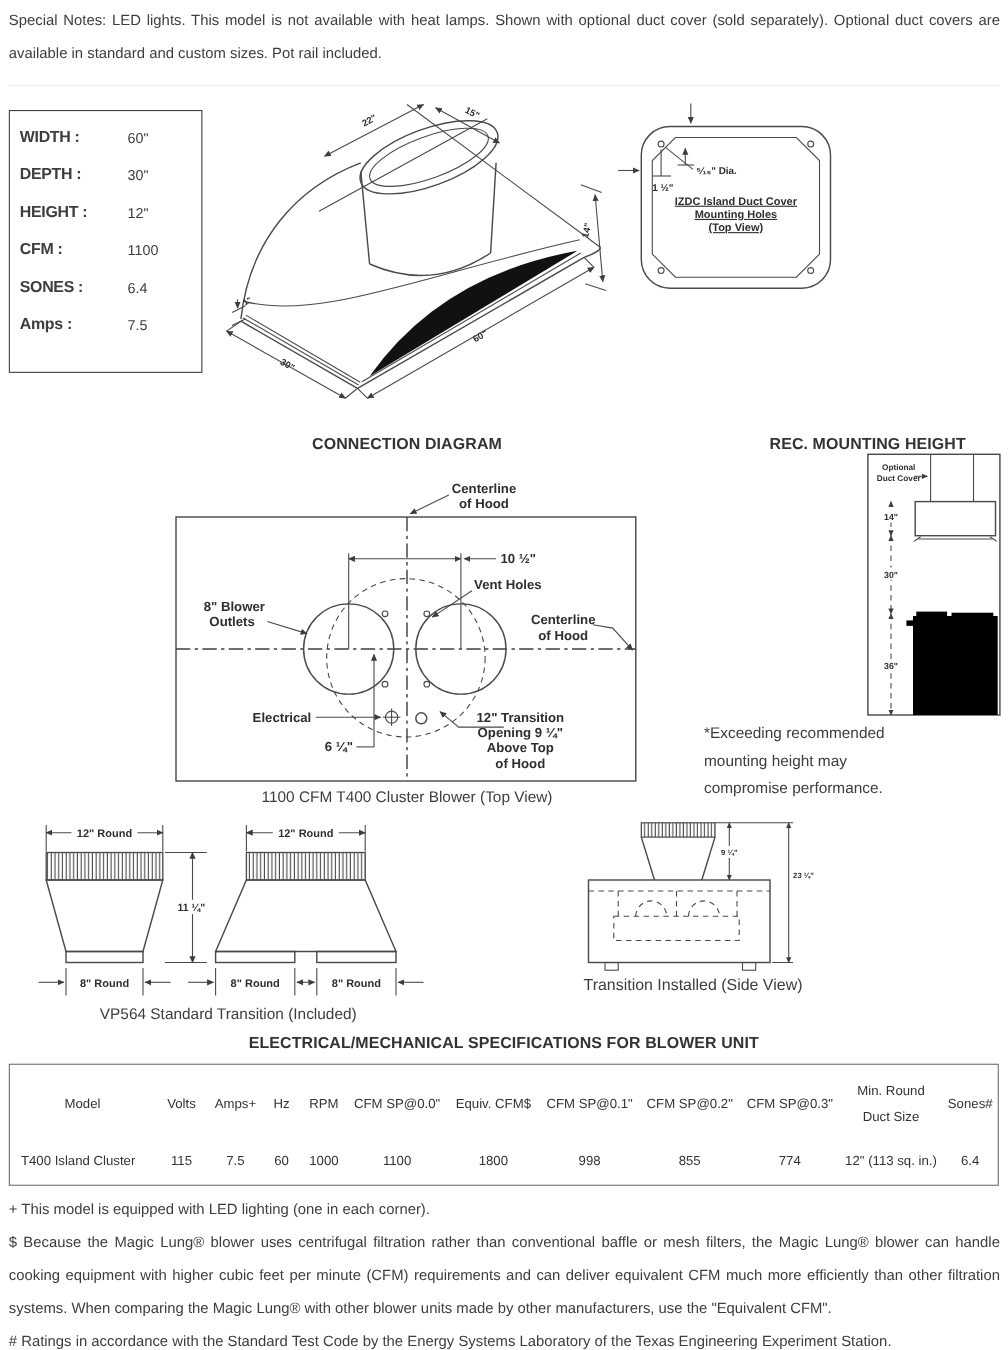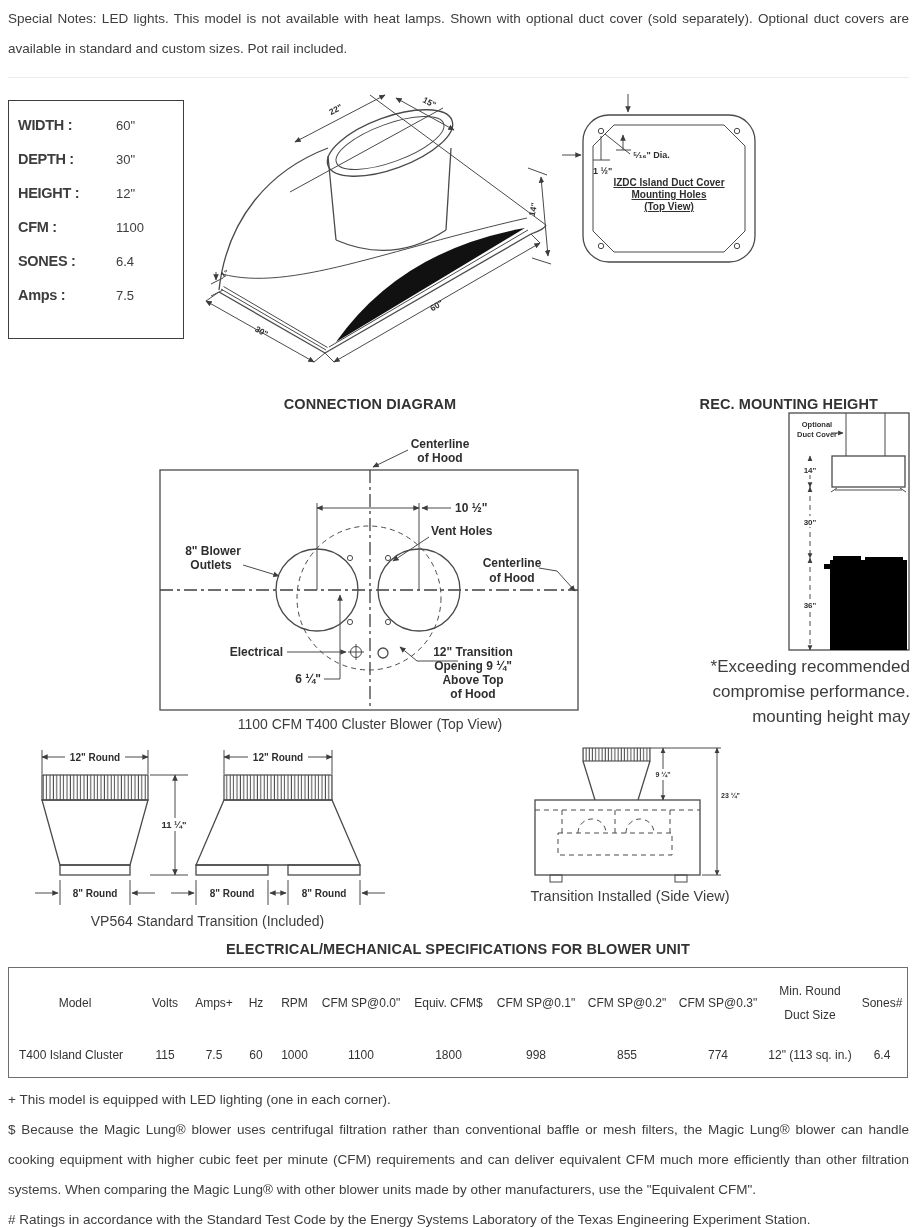--- a/index.html
+++ b/index.html
@@ -10,21 +10,21 @@
   .divider{left:8px;top:77px;width:901px;height:1px;background:#ececec;}
   
   .qs{left:8px;top:100px;width:176px;height:239px;border:1.5px solid #3f3f3f;box-sizing:border-box;
       padding:7px 0 8px 9px;}
   .qs-row{height:34px;display:flex;align-items:center;}
   .qs-row .lab{width:98px;font-size:14.5px;font-weight:700;letter-spacing:-0.3px;}
   .qs-row .val{font-size:13px;}
   
   .sec-title{font-size:14.5px;font-weight:700;letter-spacing:0.1px;color:#333;}
   .cap{font-size:14px;color:#3d3d3d;text-align:center;}
-  .warn{font-size:17px;line-height:25px;text-align:right;}
+  .warn{font-size:14px;line-height:25px;text-align:left;}
   
   .spec-table{left:8px;top:967px;width:900px;height:111px;border:1px solid #6e6e6e;box-sizing:border-box;
               display:flex;flex-direction:column;font-size:12px;color:#333;}
   .tgrid{display:grid;grid-template-columns:132px 48px 50px 34px 43px 90px 85px 90px 92px 90px 94px 1fr;}
   .thead{flex:1;align-items:center;}
   .thead>div{text-align:center;line-height:14px;}
   .trow{height:36px;align-items:center;padding-bottom:4px;}
   .trow>div{text-align:center;}
   .trow .cell-model{text-align:left;padding-left:10px;}
   
@@ -231,22 +231,22 @@
     <text x="65" y="200" font-size="8" text-anchor="middle">36"</text>
     <g fill="#000">
       <rect x="85" y="152" width="77" height="90"></rect>
       <rect x="88" y="148" width="28" height="5"></rect>
       <rect x="120" y="149" width="38" height="4"></rect>
       <rect x="79" y="156" width="6" height="5"></rect>
     </g>
   </svg>
   <div class="abs warn" style="left:640px;top:654px;width:270px">
     <div>*Exceeding recommended</div>
+    <div>mounting height may</div>
     <div>compromise performance.</div>
-    <div>mounting height may</div>
   </div>
 
   <svg style="left:25px;top:742px" width="390" height="168" viewBox="0 0 390 168">
     <defs>
       <marker id="vpA" viewBox="0 0 8 8" markerWidth="7" markerHeight="7" refX="6.5" refY="4" orient="auto-start-reverse">
           <path d="M0 0.8 L7.2 4 L0 7.2 Z" fill="#3d3d3d"></path>
         </marker>
       <pattern id="vpH" width="3.4" height="8" patternUnits="userSpaceOnUse">
         <rect width="3.4" height="8" fill="#fff"></rect>
         <line x1="1.2" y1="0" x2="1.2" y2="8" stroke="#4a4a4a" stroke-width="1"></line>

